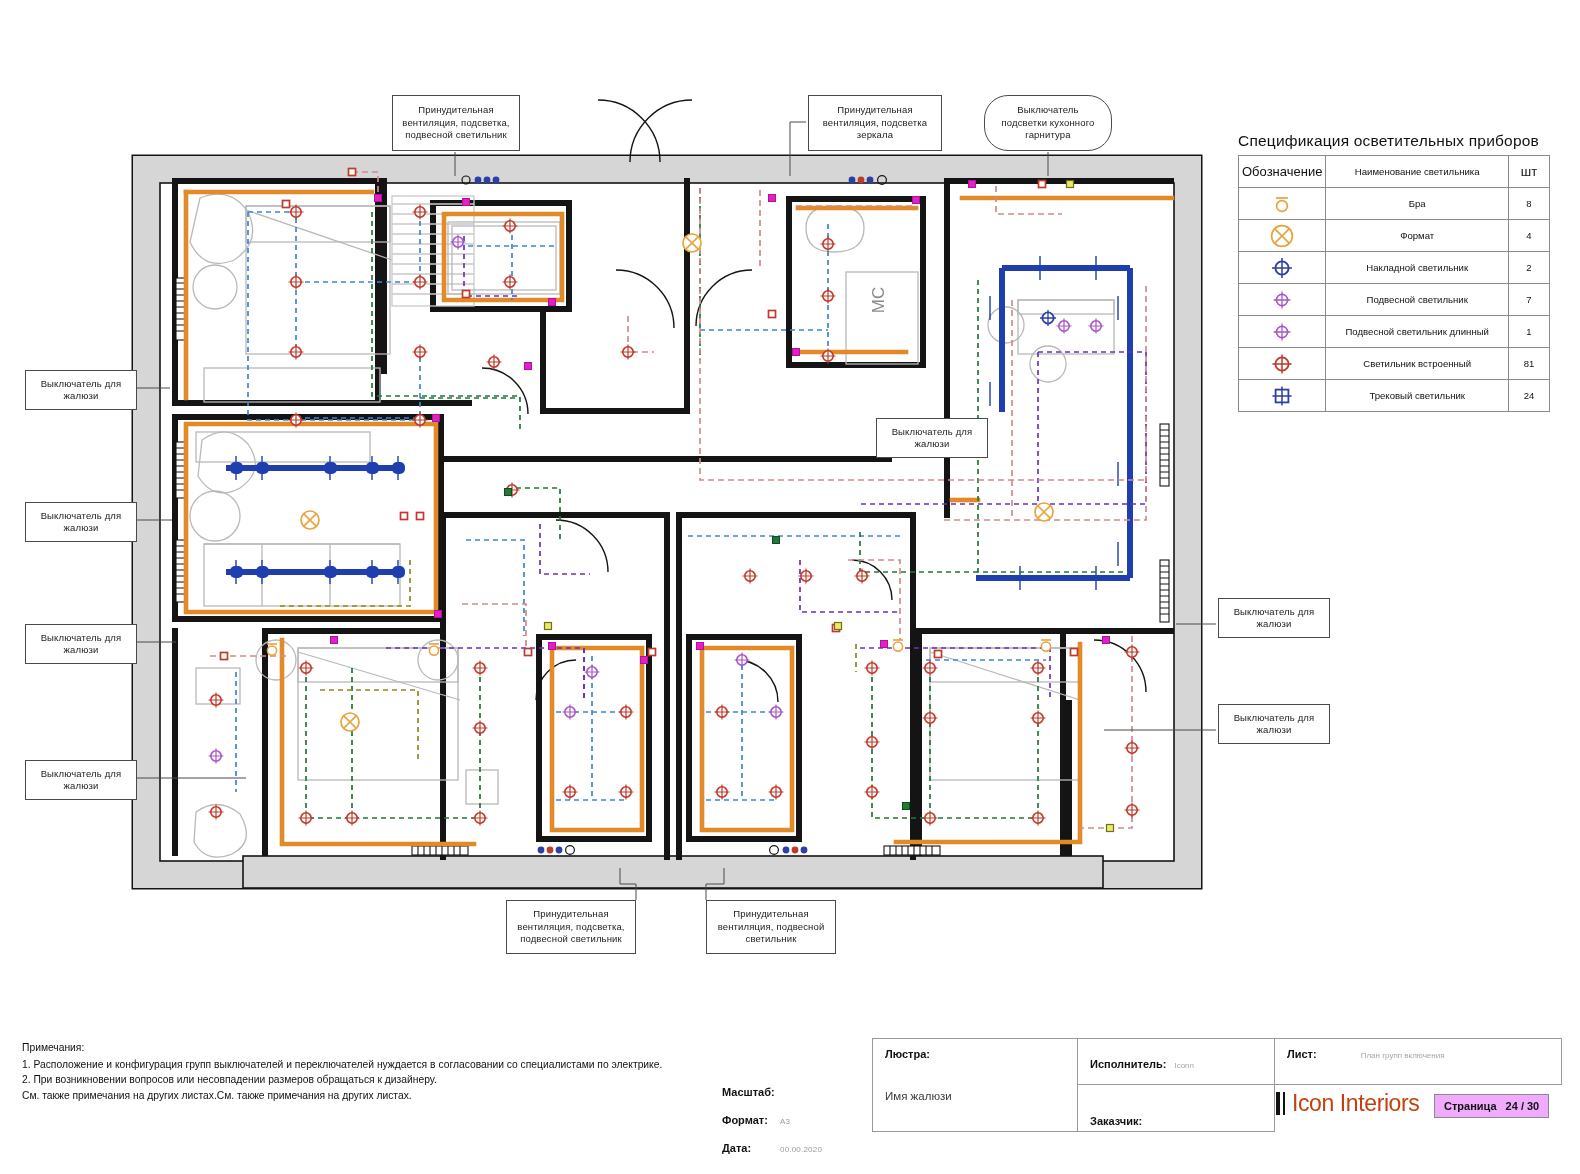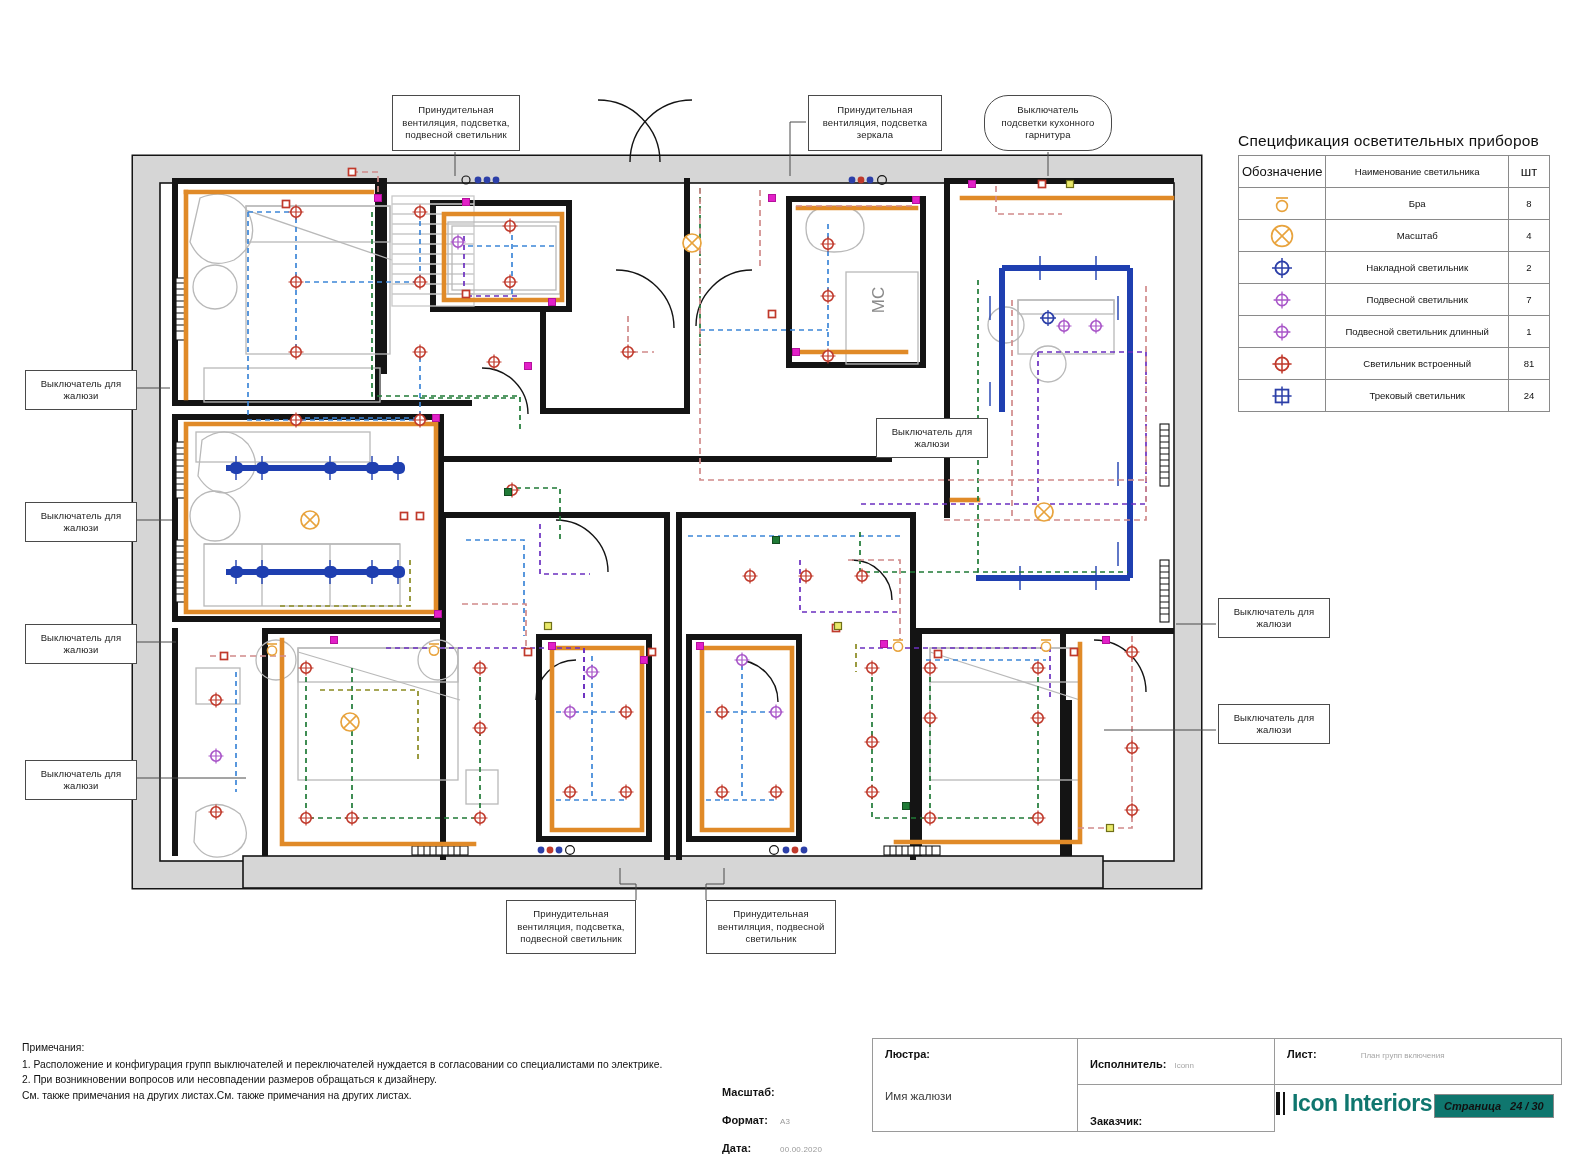--- a/index.html
+++ b/index.html
@@ -34,24 +34,24 @@
   #meta .k{font-weight:bold;font-size:11px;color:#111;width:58px;margin-top:46px;}
   #meta .v{font-size:8px;color:#9a9a9a;letter-spacing:.2px;}
   #tblock{position:absolute;left:872px;top:1038px;width:690px;height:94px;z-index:45;}
   .tb-cell{position:absolute;border:1px solid #9a9a9a;box-sizing:border-box;background:#fff;}
   .tb-k{font-weight:bold;font-size:11px;color:#111;}
   .tb-v{font-size:8px;color:#a6a6a6;}
   .tb-big{font-size:11.5px;color:#3c3c3c;}
   #logo{position:absolute;left:1276px;top:1090px;display:flex;align-items:center;z-index:46;}
   #logo .bar{width:4px;height:23px;background:#111;margin-right:3px;}
   #logo .bar2{width:2px;height:23px;background:#111;margin-right:7px;}
-  #logo .ltxt{font-size:23px;font-weight:bold;letter-spacing:-.4px;color:#0f766e;}
+  #logo .ltxt{font-size:23px;font-weight:normal;letter-spacing:-.4px;color:#c2410c;}
   #pagebox{position:absolute;left:1434px;top:1094px;border:1px solid #8a8a8a;
-           padding:5px 9px;font-size:11px;font-weight:bold;background:#0f766e;z-index:46;
-           display:flex;gap:9px;font-style:italic;}
+           padding:5px 9px;font-size:11px;font-weight:bold;background:#f0abfc;z-index:46;
+           display:flex;gap:9px;}
   #pagebox .pn{font-weight:bold;}
 
   
   #plan{position:absolute;left:0;top:0;width:1580px;height:1174px;z-index:10;}
 </style>
 </head>
 <body>
 
 <svg id="plan" viewBox="0 0 1580 1174">
   <defs>
@@ -637,21 +637,21 @@
         <td class="c-sym">
             <div class="symwrap">
           <svg width="28" height="26" viewBox="0 0 28 26">
                 <g transform="translate(14,13)">
                   <circle r="10.4" fill="#fff" stroke="#e8a33d" stroke-width="1.7"></circle>
                   <path d="M-7.4,-7.4 L7.4,7.4 M7.4,-7.4 L-7.4,7.4" stroke="#e8a33d" stroke-width="1.6"></path>
                 </g>
               </svg>
             </div>
           </td>
-        <td class="c-name">Масштаб</td>
+        <td class="c-name">Формат</td>
         <td class="c-qty">4</td>
       </tr>
       <tr>
         <td class="c-sym">
             <div class="symwrap">
           <svg width="28" height="26" viewBox="0 0 28 26">
                 <g transform="translate(14,13)">
                   <circle r="6.6" fill="#fff" stroke="#2c3fa8" stroke-width="1.9"></circle>
                   <path d="M-10,0 H10 M0,-10 V10" stroke="#2c3fa8" stroke-width="1.5"></path>
                 </g>

